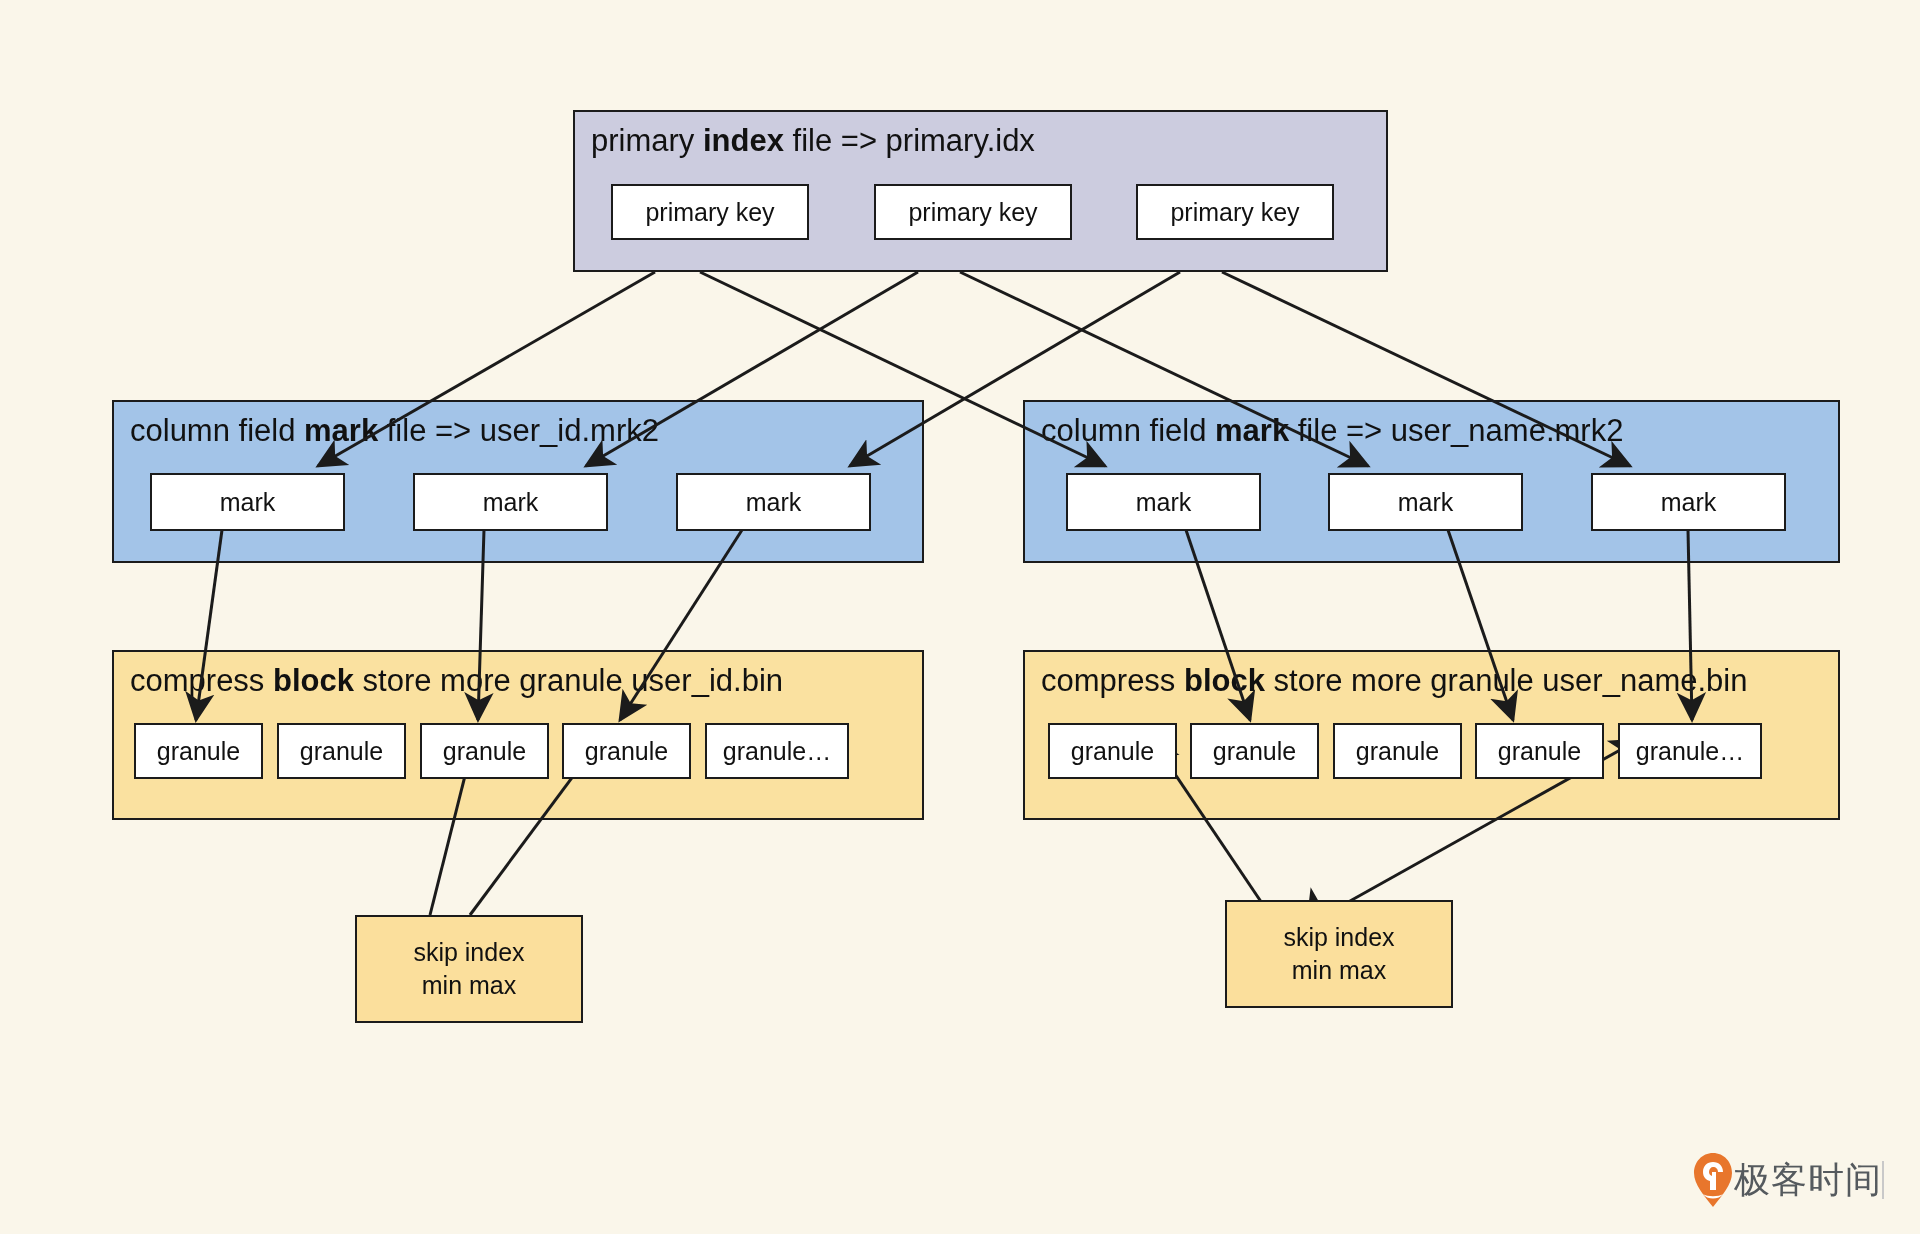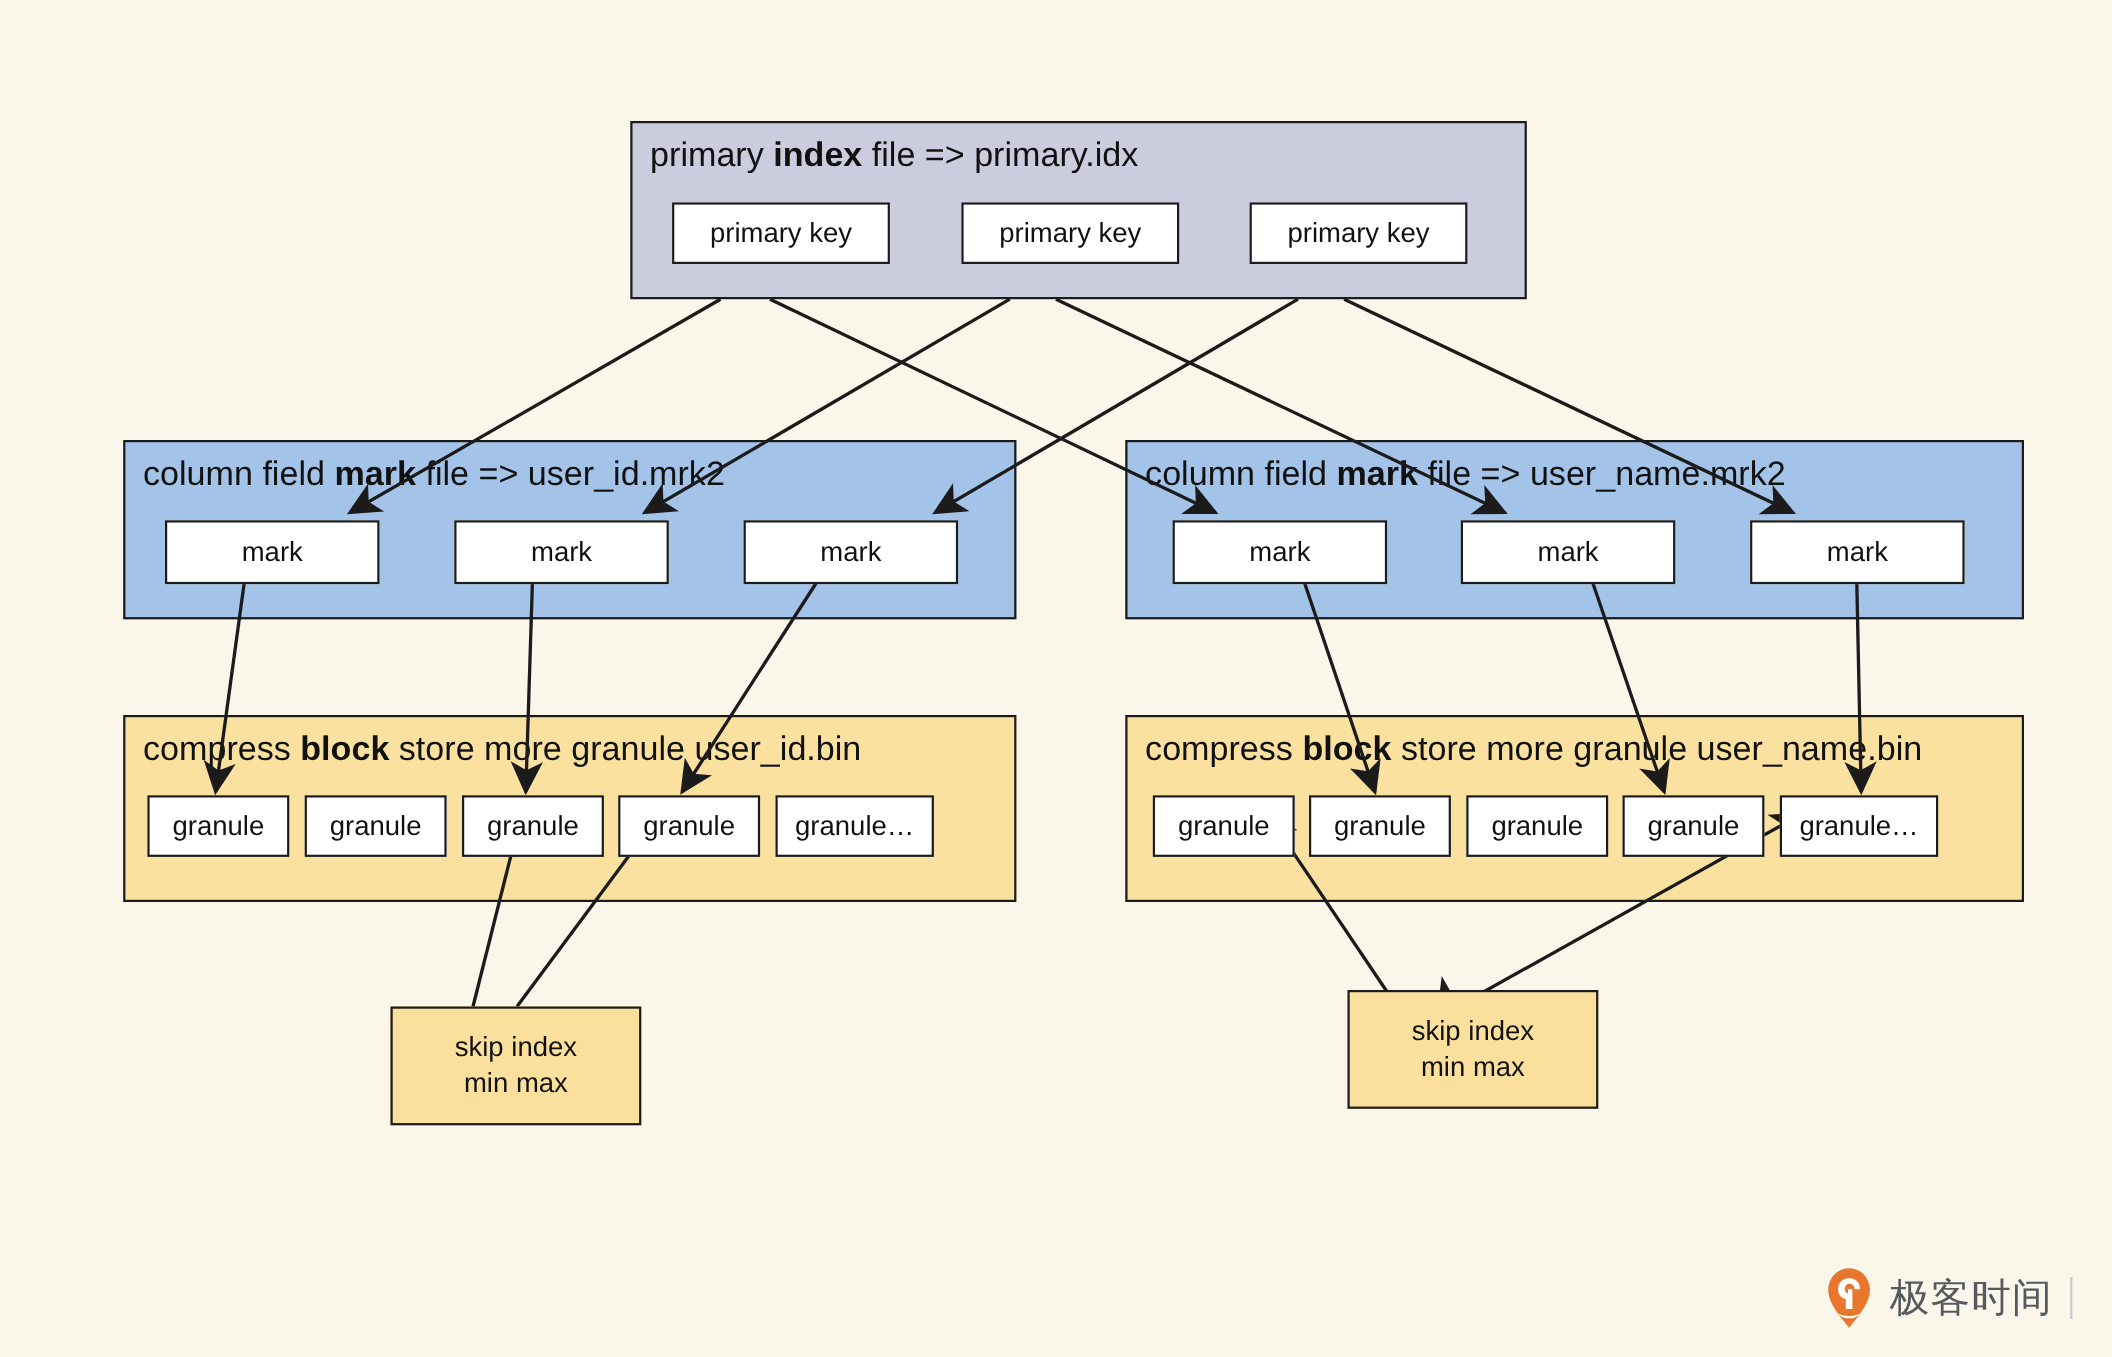--- a/index.html
+++ b/index.html
@@ -71,21 +71,20 @@
     z-index: 6;
     text-align: center;
   }
   
   #watermark {
     position: absolute;
     right: 36px;
     bottom: 26px;
     display: flex;
     align-items: center;
-    gap: 16px;
     z-index: 9;
   }
   #wm-logo {
     width: 42px;
     height: 56px;
     flex: 0 0 auto;
   }
   #wm-brand {
     font-size: 36px;
     color: #555a5e;

